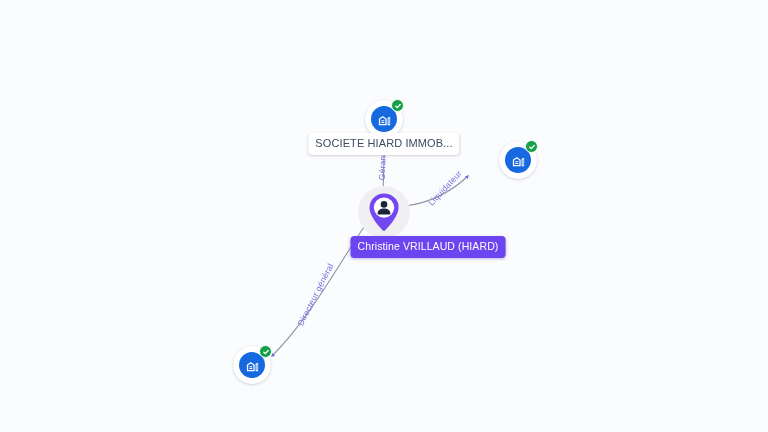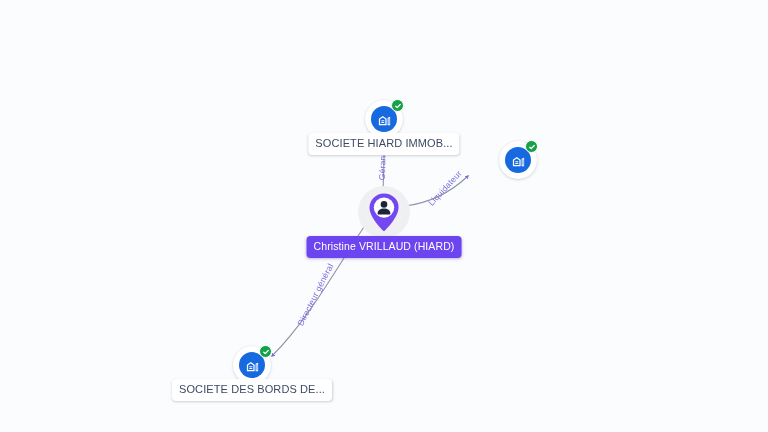--- a/index.html
+++ b/index.html
@@ -106,20 +106,21 @@
     background: #ffffff;
     color: #3c4a63;
     box-shadow: 0 1px 2.5px rgba(40,50,80,0.22);
     letter-spacing: 0.1px;
   }
   .node-label.selected {
     background: #6c44f0;
     color: #ffffff;
     box-shadow: 0 1px 3px rgba(70,45,170,0.35);
     font-size: 10.5px;
+    margin-left: 44px;
   }
 
   
   .edge-label {
     position: absolute;
     white-space: nowrap;
     font-size: 8.5px;
     line-height: 1;
     color: #7b6bdd;
     letter-spacing: 0.2px;
@@ -195,21 +196,20 @@
           <path fill="#ffffff" d="M17 21V9.2l4-1.6V21h-4zm1.6-1.6h1.2V10l-1.2.5v8.9z"></path>
         </svg>
       </div>
       <div class="verified-badge">
         <svg width="8" height="8" viewBox="0 0 16 16" aria-hidden="true">
           <path fill="none" stroke="#ffffff" stroke-width="2.6" stroke-linecap="round" stroke-linejoin="round" d="M3.6 8.4 L6.5 11.2 L12.4 5"></path>
         </svg>
       </div>
     </div>
   </div>
-  <div class="node-label" style="left:252px; top:379px;">SOCIETE DES BORDS DE...</div>
 
   <div class="node" style="left:384px; top:212px;">
     <div class="person-halo"></div>
     <div class="pin">
       <svg width="34" height="42" viewBox="0 0 34 42" aria-hidden="true">
         <path fill="#7347f2" d="M17 1.5c-8.0 0-14.5 6.4-14.5 14.3 0 9.1 11.2 20.5 13.5 22.8a1.4 1.4 0 0 0 2 0c2.3-2.3 13.5-13.7 13.5-22.8C32.5 7.9 25.0 1.5 17 1.5z"></path>
         <circle cx="17" cy="15.6" r="10.2" fill="#ffffff"></circle>
         <circle cx="17" cy="12.4" r="3.3" fill="#1b2439"></circle>
         <path fill="#1b2439" d="M10.6 21.6c0-3.1 2.9-5.0 6.4-5.0s6.4 1.9 6.4 5.0c0 .6-.5 1.0-1.1 1.0H11.7c-.6 0-1.1-.4-1.1-1.0z"></path>
       </svg>

